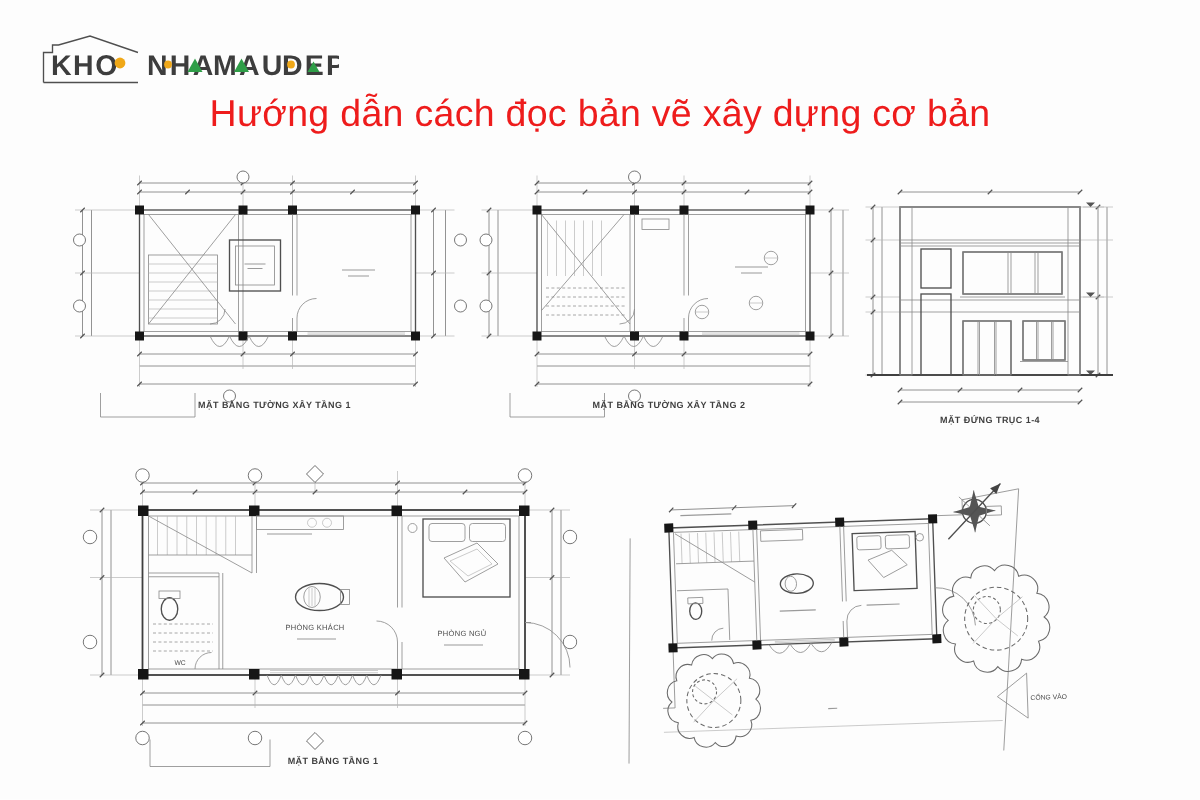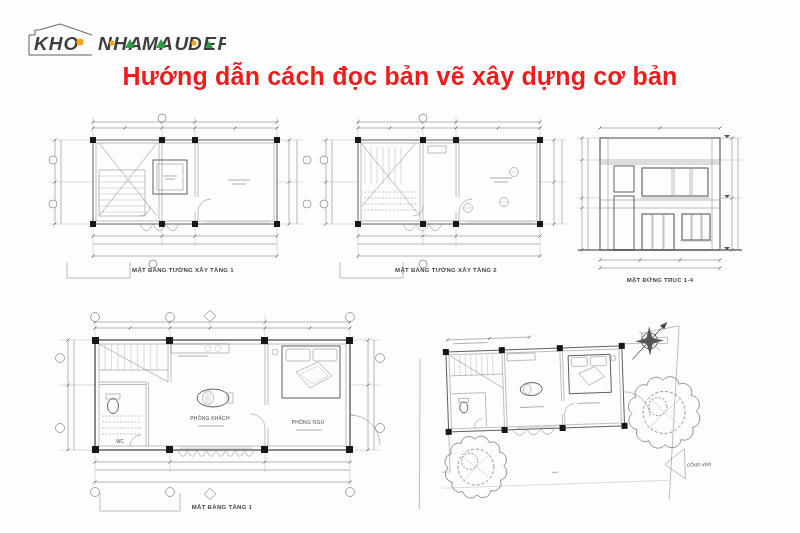--- a/index.html
+++ b/index.html
@@ -1,22 +1,22 @@
 <!DOCTYPE html>
 <html><head>
 <meta charset="utf-8">
 <style>
   html,body{margin:0;padding:0;}
   body{font-family:"Liberation Sans", sans-serif; background:#ffffff;}
   #stage{position:relative;width:800px;height:533px;background:#fdfdfd;overflow:hidden;}
 
   
-  .logo{position:absolute;left:26px;top:22px;width:200px;height:38px;cursor:pointer;font-style:italic;}
+  .logo{position:absolute;left:26px;top:22px;width:200px;height:38px;cursor:pointer;}
   .page-title{position:absolute;left:0;top:62px;width:800px;text-align:center;
-    font-size:25px;font-weight:bold;color:#ee1c1c;letter-spacing:.2px;}
+    font-size:25px;font-weight:normal;color:#ee1c1c;letter-spacing:.2px;}
 
   
   .fig{position:absolute;}
   .fig svg{display:block;}
 
   svg text.cap{font-family:"Liberation Sans",sans-serif;font-size:6px;font-weight:bold;fill:#3f3f3f;letter-spacing:.3px;}
   svg text.room{font-family:"Liberation Sans",sans-serif;font-size:5px;fill:#4a4a4a;letter-spacing:.2px;}
   svg text.tiny{font-family:"Liberation Sans",sans-serif;font-size:4.5px;fill:#4a4a4a;}
 
   .ln   {stroke:#4f4f4f;stroke-width:.9;fill:none;}

